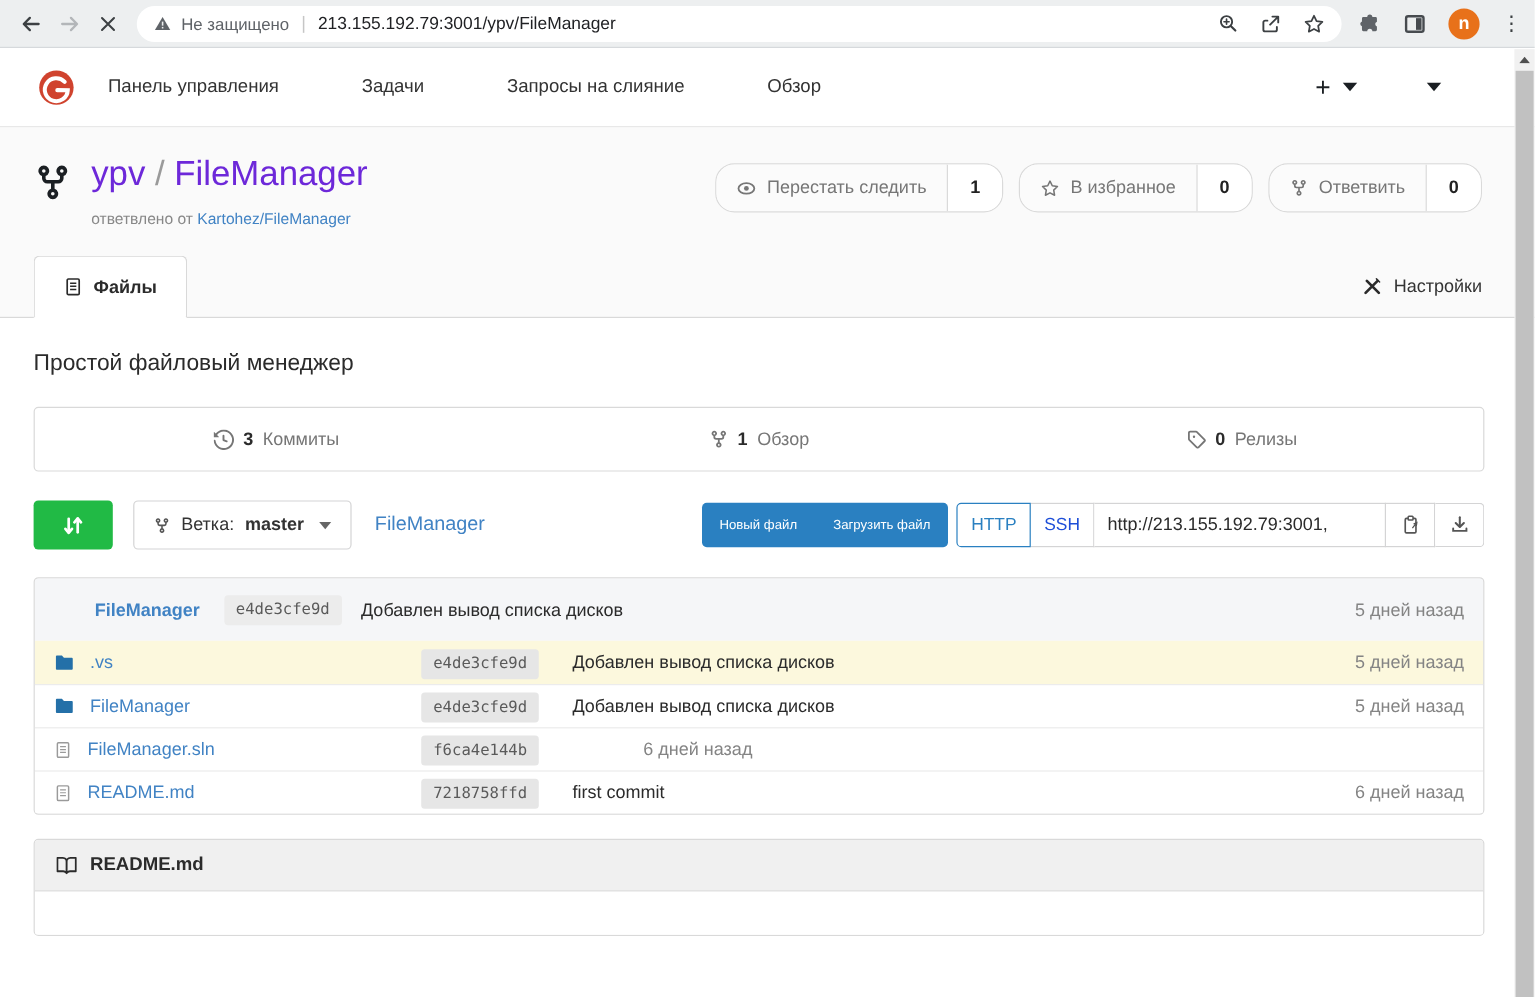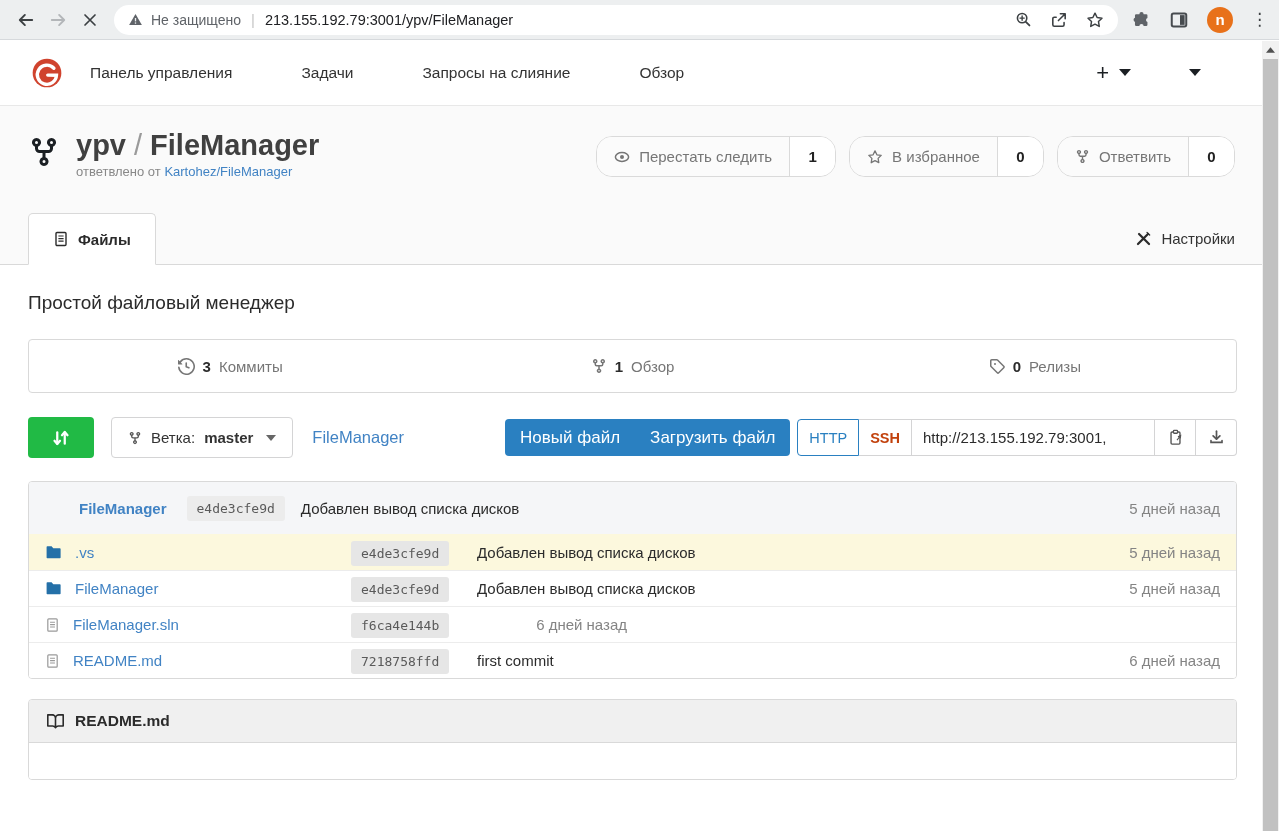--- a/index.html
+++ b/index.html
@@ -42,23 +42,23 @@
   .caret.m1{ margin-left:10px; } .caret.m2{ margin-left:58px; }
 
   
   .repo-head{
     position:relative; height:160px; background:#fafafa;
     border-top:1px solid #e8e8e8; border-bottom:1px solid #d9d9d9;
   }
   .repo-title{ position:absolute; left:28px; top:22px; display:flex; }
   .repo-title .fork-big{ margin:8px 16px 0 0; }
   .repo-title-text{ font-size:29px; line-height:1.2; }
-  .repo-title-text a{ color:#404040; text-decoration:none;font-weight:bold; }
+  .repo-title-text a{ color:#6d28d9; text-decoration:none; }
   .repo-sep{ color:#9a9a9a; margin:0 8px; }
-  .fork-sub{ font-size:13px; color:#888; margin-top:1px; }
+  .fork-sub{ font-size:13px; color:#888; margin-top:12px; }
   .fork-sub a{ color:#4183c4; text-decoration:none; }
 
   .repo-actions{ position:absolute; top:30px; right:44px; display:flex; gap:13px; }
   .action-group{ display:flex; border:1px solid #dadada; border-radius:16px; overflow:hidden; height:41px; background:#fff; }
   .action-label{ display:flex; align-items:center; gap:9px; padding:0 17px; color:#767676; font-size:15px; background:#fbfbfb; cursor:pointer; }
   .action-count{ display:flex; align-items:center; justify-content:center; min-width:46px; border-left:1px solid #dadada; font-weight:bold; color:#222; background:#fff; font-size:15px; }
 
   .tabbar{ position:absolute; left:28px; right:44px; bottom:0; height:54px; display:flex; align-items:flex-end; }
   .tab-active{
     display:flex; align-items:center; gap:9px; background:#fff;
@@ -78,25 +78,25 @@
   .stat svg{ color:#767676; }
 
   .toolbar{ display:flex; align-items:center; margin-bottom:23px; height:41px; }
   .compare-btn{ width:66px; height:41px; background:#21ba45; border:none; border-radius:4px; display:flex; align-items:center; justify-content:center; margin-right:17px; cursor:pointer; }
   .branch-dd{ height:41px; border:1px solid #d4d4d5; border-radius:4px; background:#fff; display:flex; align-items:center; gap:9px; padding:0 16px; font-size:15px; color:#333; margin-right:19px; cursor:pointer; }
   .dd-caret{ width:0; height:0; border-left:5px solid transparent; border-right:5px solid transparent; border-top:6px solid #666; margin-left:4px; }
   .path-link{ color:#4183c4; font-size:16.5px; text-decoration:none; }
 
   .right-cluster{ margin-left:auto; display:flex; align-items:center; }
   .blue-btns{ display:flex; align-items:stretch; background:#2a80c1; border-radius:4px; height:37px; margin-right:7px; }
-  .blue-btn{ color:#fff; font-size:17px; border:none; background:transparent; padding:0 15px; cursor:pointer; font-family:inherit; }
+  .blue-btn{ color:#fff; font-size:11px; border:none; background:transparent; padding:0 15px; cursor:pointer; font-family:inherit; }
   .clone-group{ display:flex; height:37px; align-items:stretch; }
   .proto-btn{ display:flex; align-items:center; padding:0 11px; font-size:14.5px; background:#fff; cursor:pointer;text-align:center; }
   .http-btn{ border:1px solid #2a80c1; color:#2a80c1; border-radius:4px 0 0 4px; position:relative; z-index:1; }
-  .ssh-btn{ border:1px solid #d4d4d5; border-left:none; color:#c2410c;font-weight:bold; }
+  .ssh-btn{ border:1px solid #d4d4d5; border-left:none; color:#1d4ed8; }
   .clone-input{ border:1px solid #d4d4d5; border-left:none; width:243px; padding:0 11px; font-size:15px; color:#2b2b2b; font-family:inherit; outline:none; }
   .icon-btn{ border:1px solid #d4d4d5; border-left:none; width:41px; display:flex; align-items:center; justify-content:center; background:#fff; cursor:pointer; }
   .icon-btn.last{ border-radius:0 4px 4px 0; }
 
   
   .file-table{ border:1px solid #d9d9d9; border-radius:4px; overflow:hidden; margin-bottom:20px; background:#fff; }
   .ft-header{ display:flex; align-items:center; height:52px; background:#f5f6f8; padding:0 16px; font-size:15px; }
   .ft-repo{ font-weight:bold; color:#4183c4; margin-left:34px; text-decoration:none; }
   .hash{ font-family:"DejaVu Sans Mono","Liberation Mono",monospace; font-size:13px; color:#5a5a5a; background:#e6e6e6; border-radius:3px; padding:5px 10px; }
   .ft-header .hash{ margin:0 16px 0 20px; background:#ececec; }

